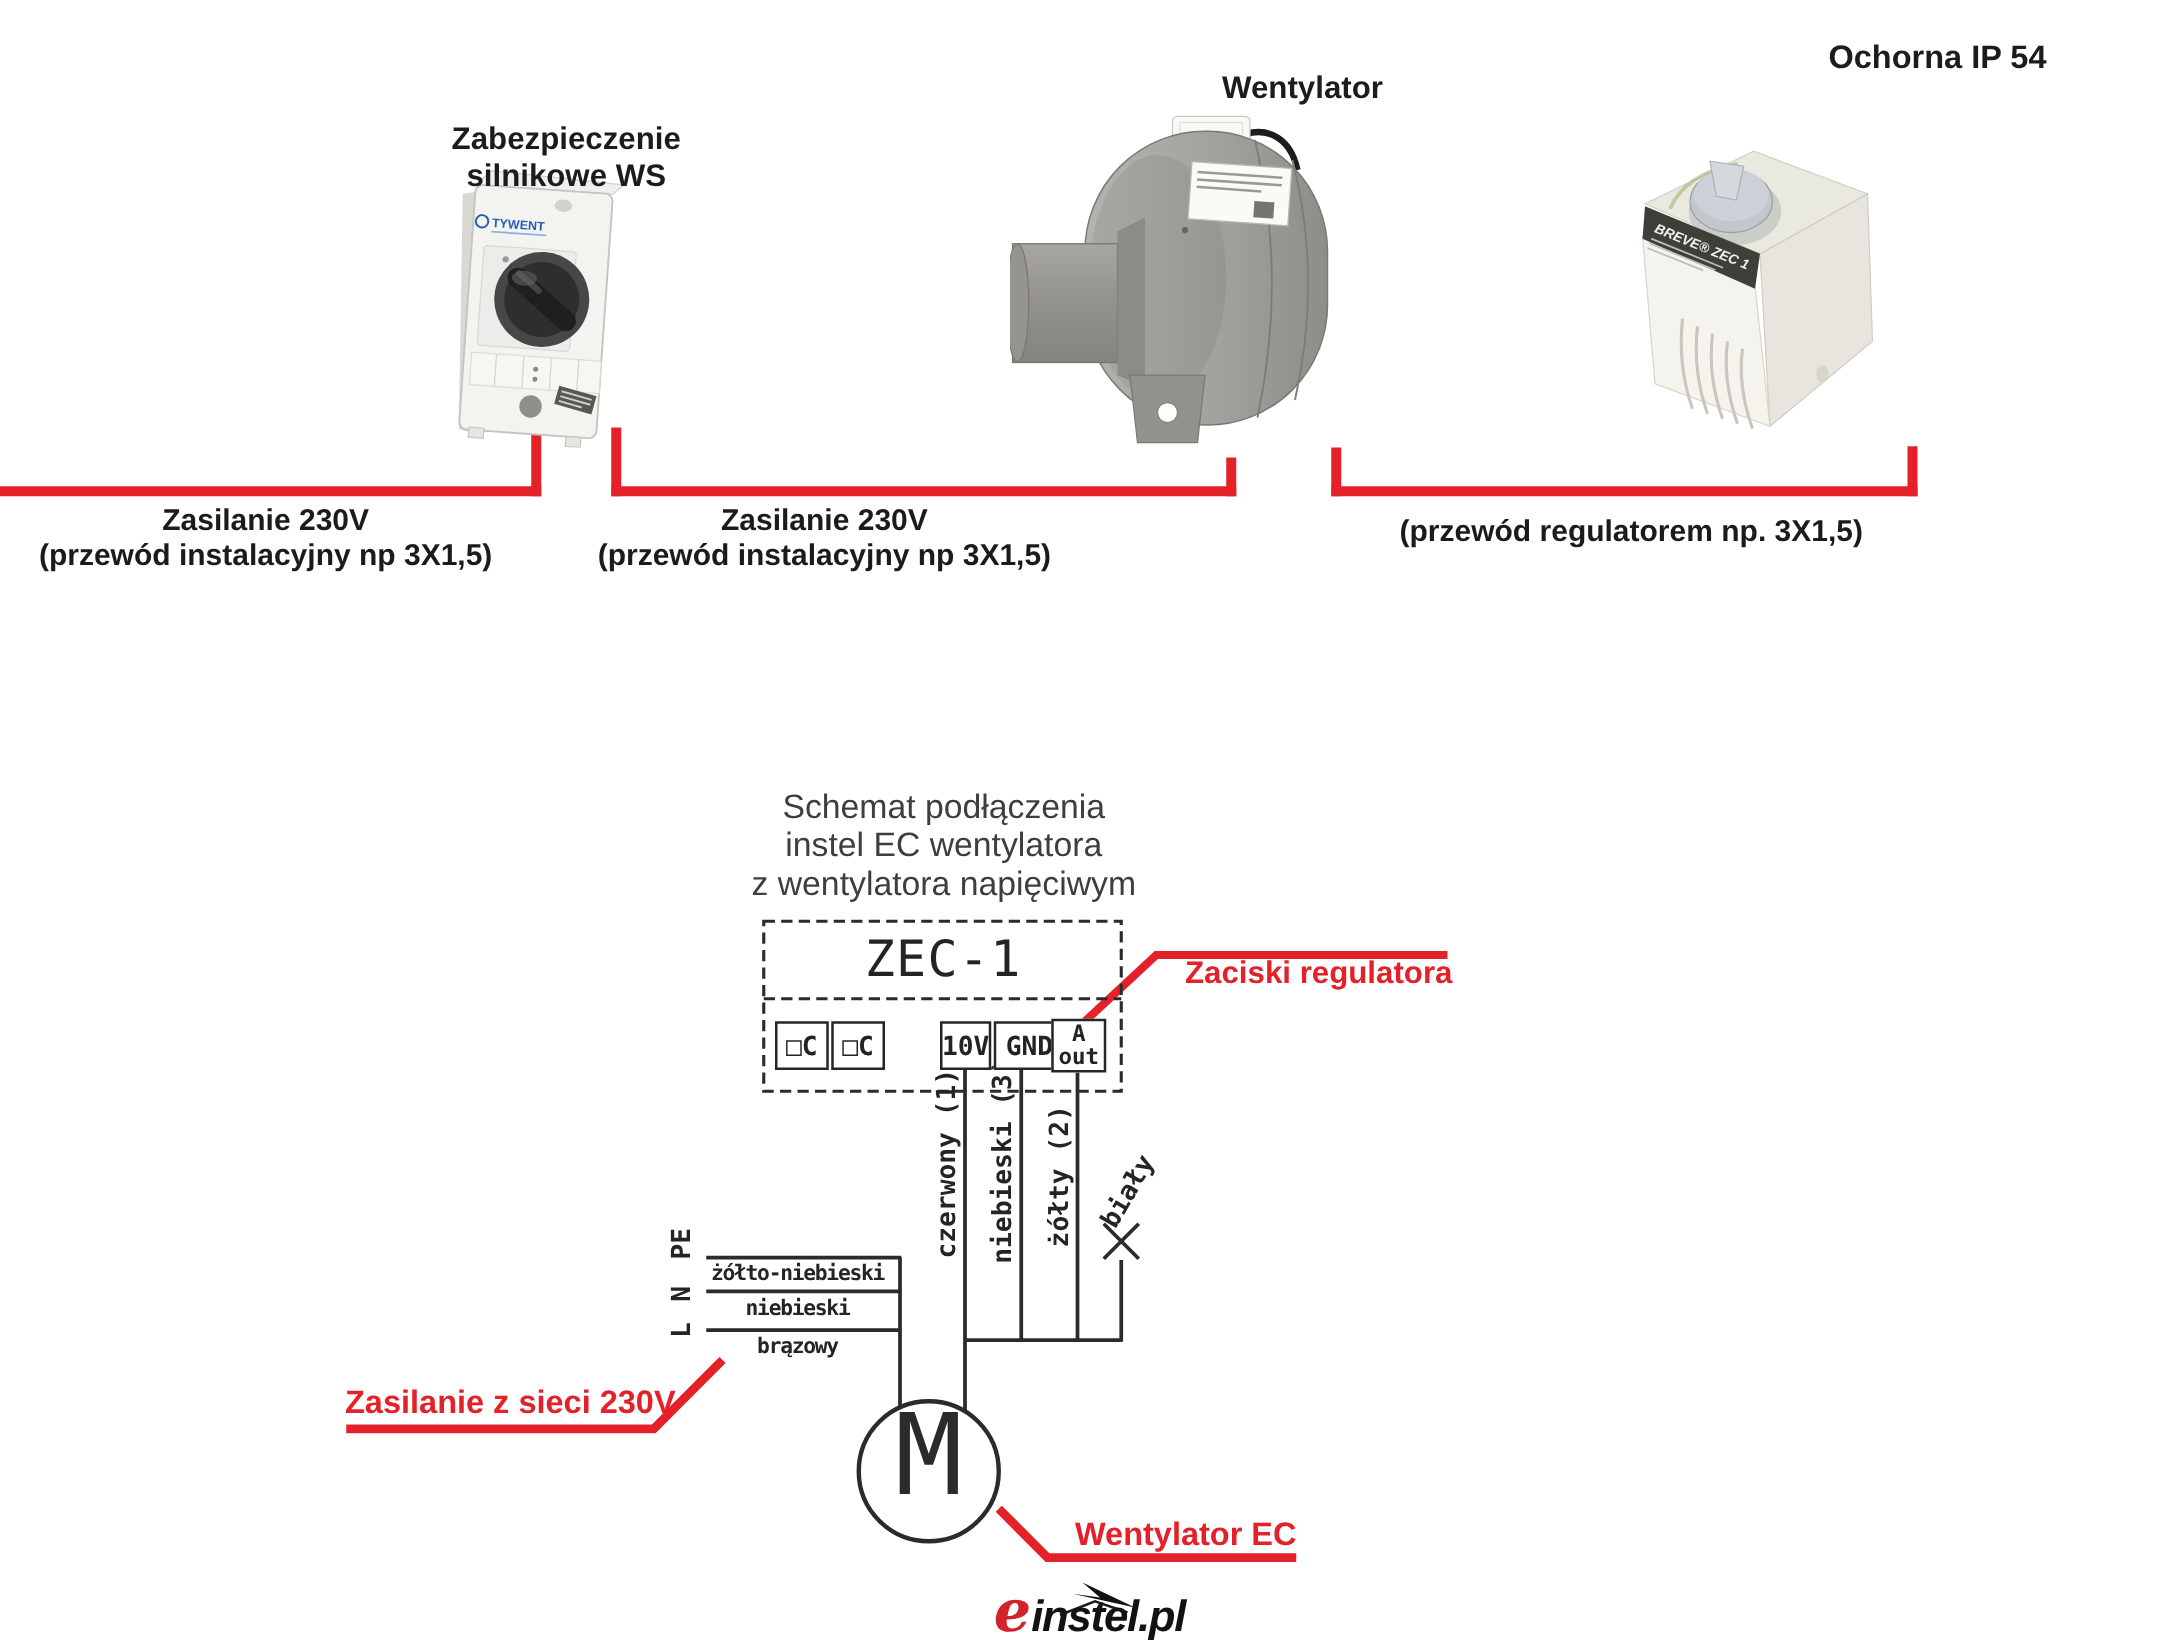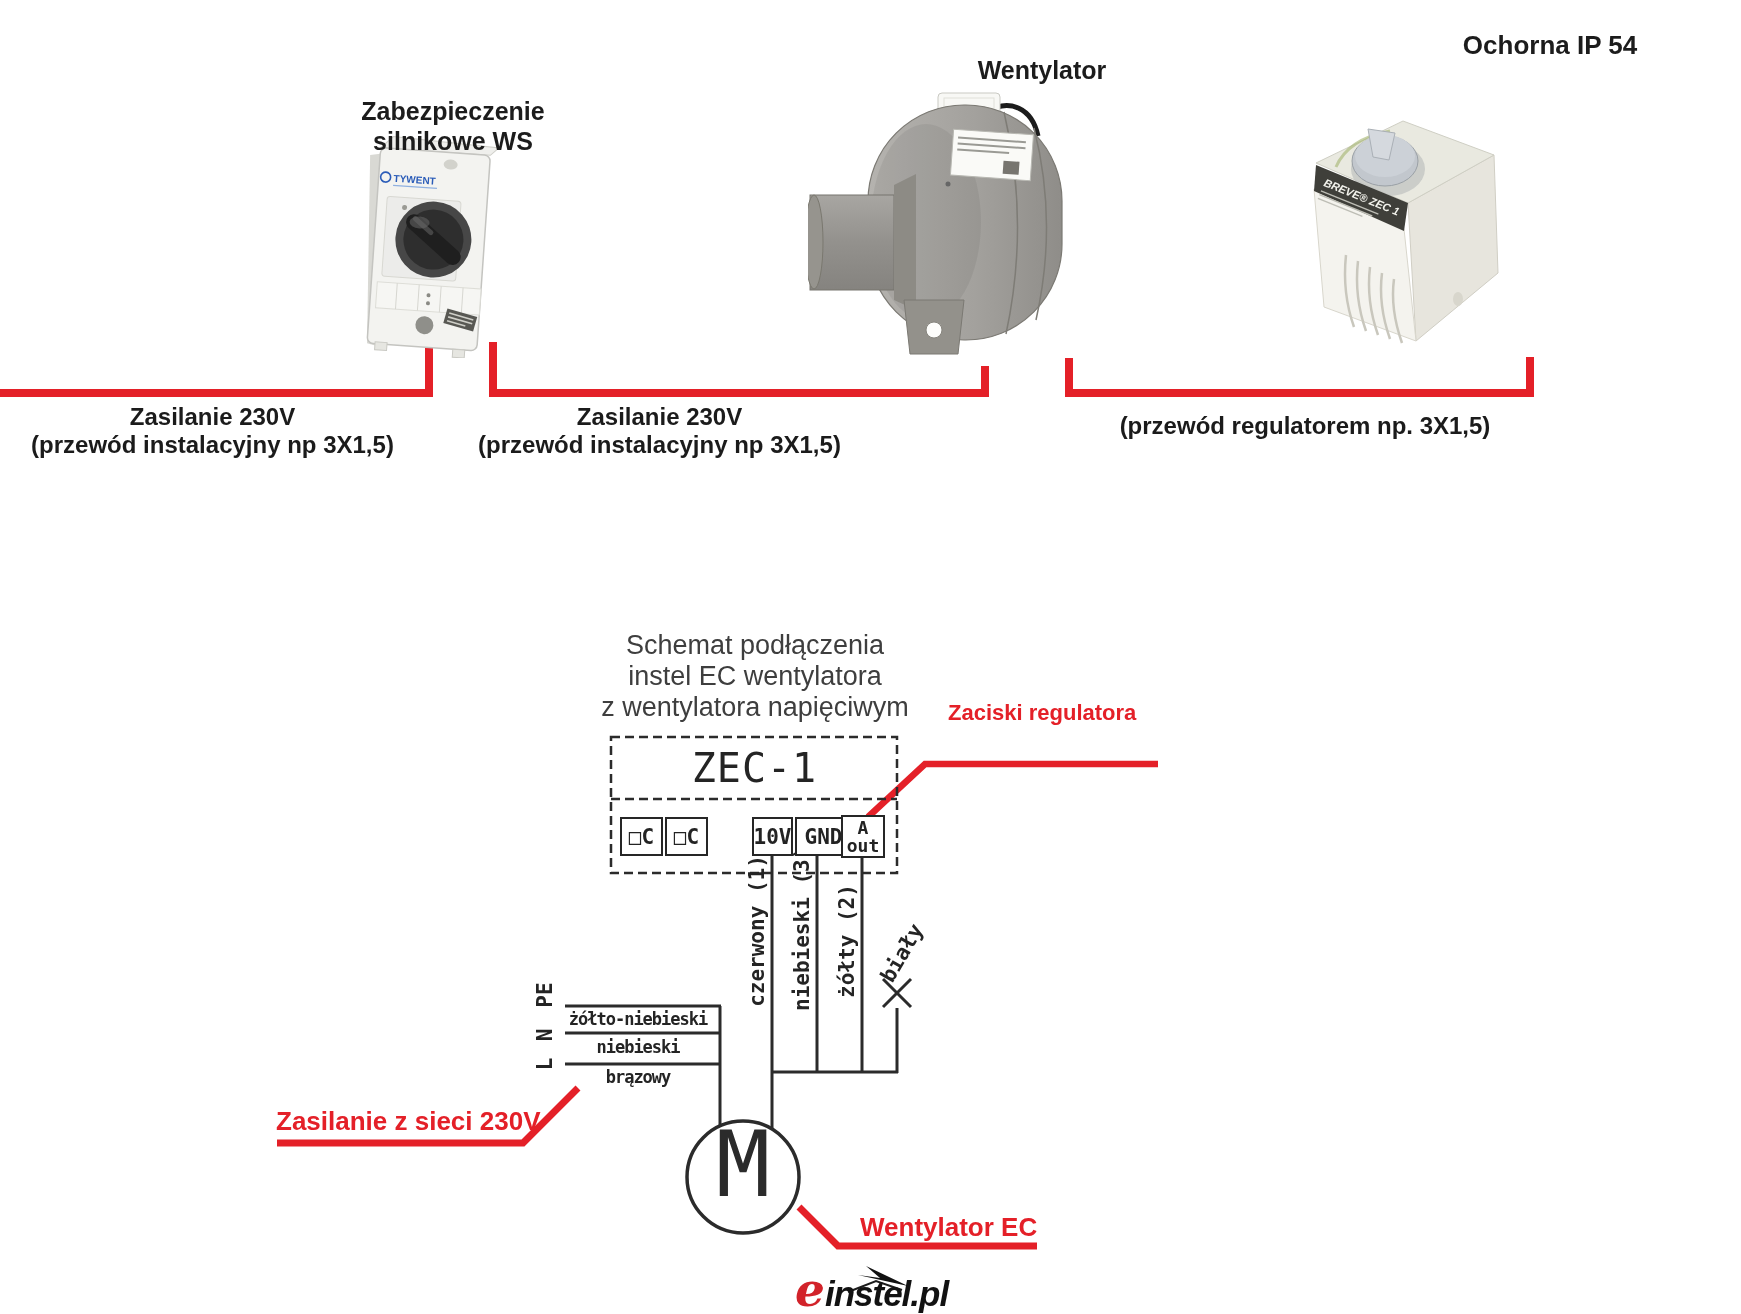--- a/index.html
+++ b/index.html
@@ -209,21 +209,21 @@
 <div class="term" style="left:665px;top:817px;width:43px;height:39px;">□C</div>
 <div class="term" style="left:752px;top:817px;width:41px;height:39px;">10V</div>
 <div class="term" style="left:795px;top:817px;width:57px;height:39px;">GND</div>
 <div class="term" style="left:841px;top:815px;width:44px;height:43px;">
   <div class="two">
     <div>A</div>
     <div>out</div>
   </div>
 </div>
 
-<div class="abs z3 redlabel" style="left:948px;top:700px;font-size:22px;">Zaciski regulatora</div>
+<div class="abs z3 redlabel" style="left:948px;top:764px;font-size:25px;">Zaciski regulatora</div>
 
 <div class="abs z3 wire-rot" style="left:677px;top:919px;width:160px;transform:rotate(-90deg);">czerwony (1)</div>
 <div class="abs z3 wire-rot" style="left:722px;top:919px;width:160px;transform:rotate(-90deg);">niebieski (3)</div>
 <div class="abs z3 wire-rot" style="left:767px;top:929px;width:160px;transform:rotate(-90deg);">żółty (2)</div>
 <div class="abs z3 wire-rot" style="left:862px;top:941px;width:80px;transform:rotate(-60deg);">biały</div>
 
 <div class="abs z3 mains-rot" style="left:520px;top:983px;width:50px;transform:rotate(-90deg);">PE</div>
 <div class="abs z3 mains-rot" style="left:520px;top:1023px;width:50px;transform:rotate(-90deg);">N</div>
 <div class="abs z3 mains-rot" style="left:520px;top:1052px;width:50px;transform:rotate(-90deg);">L</div>
 

